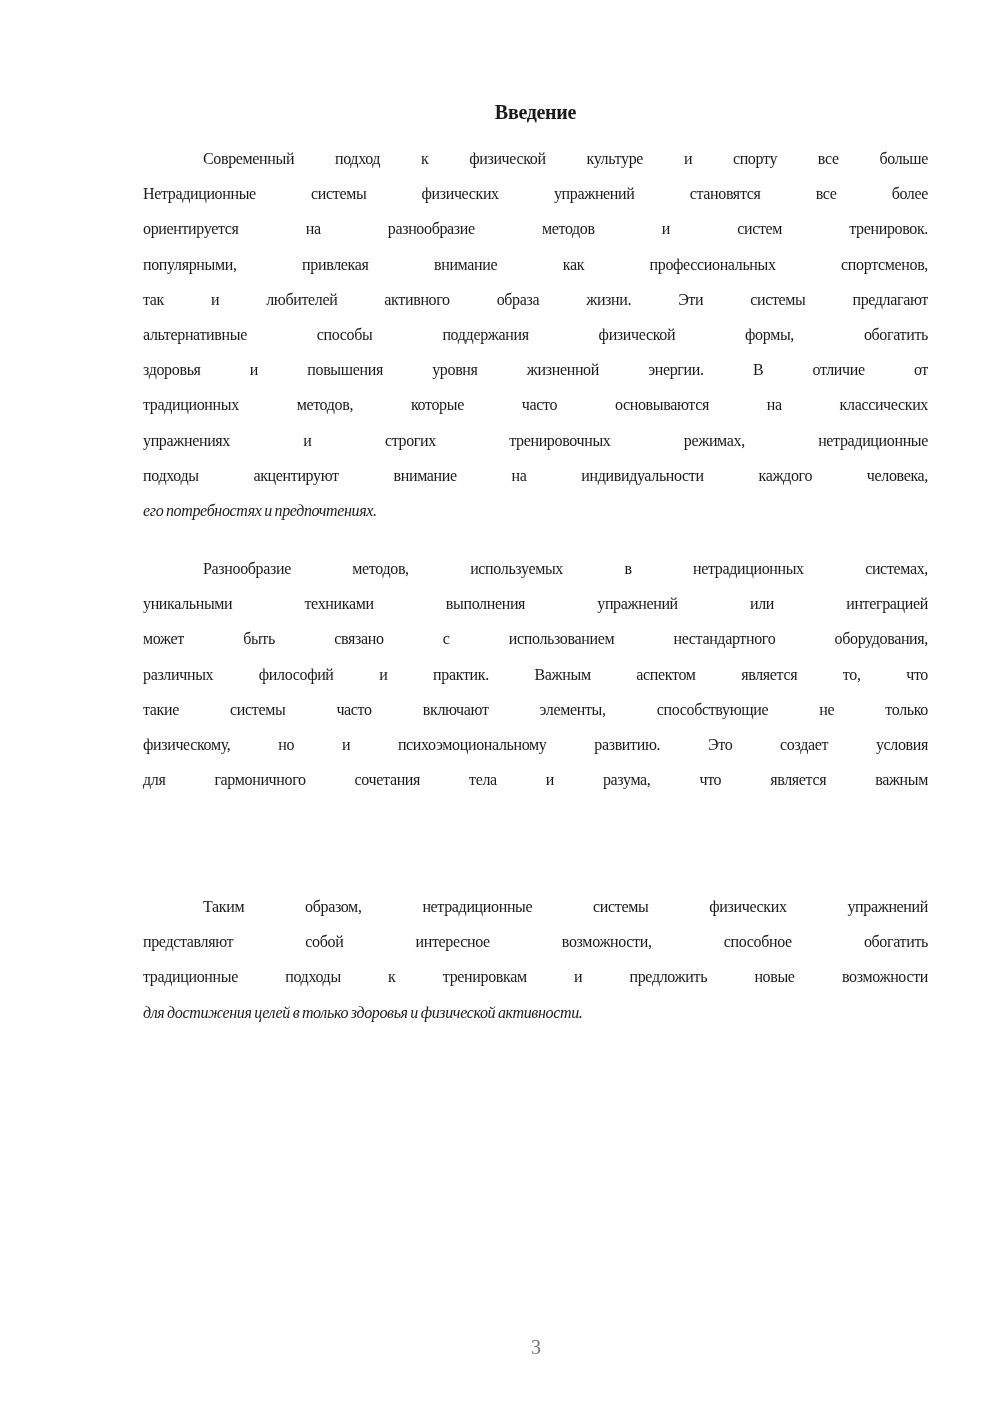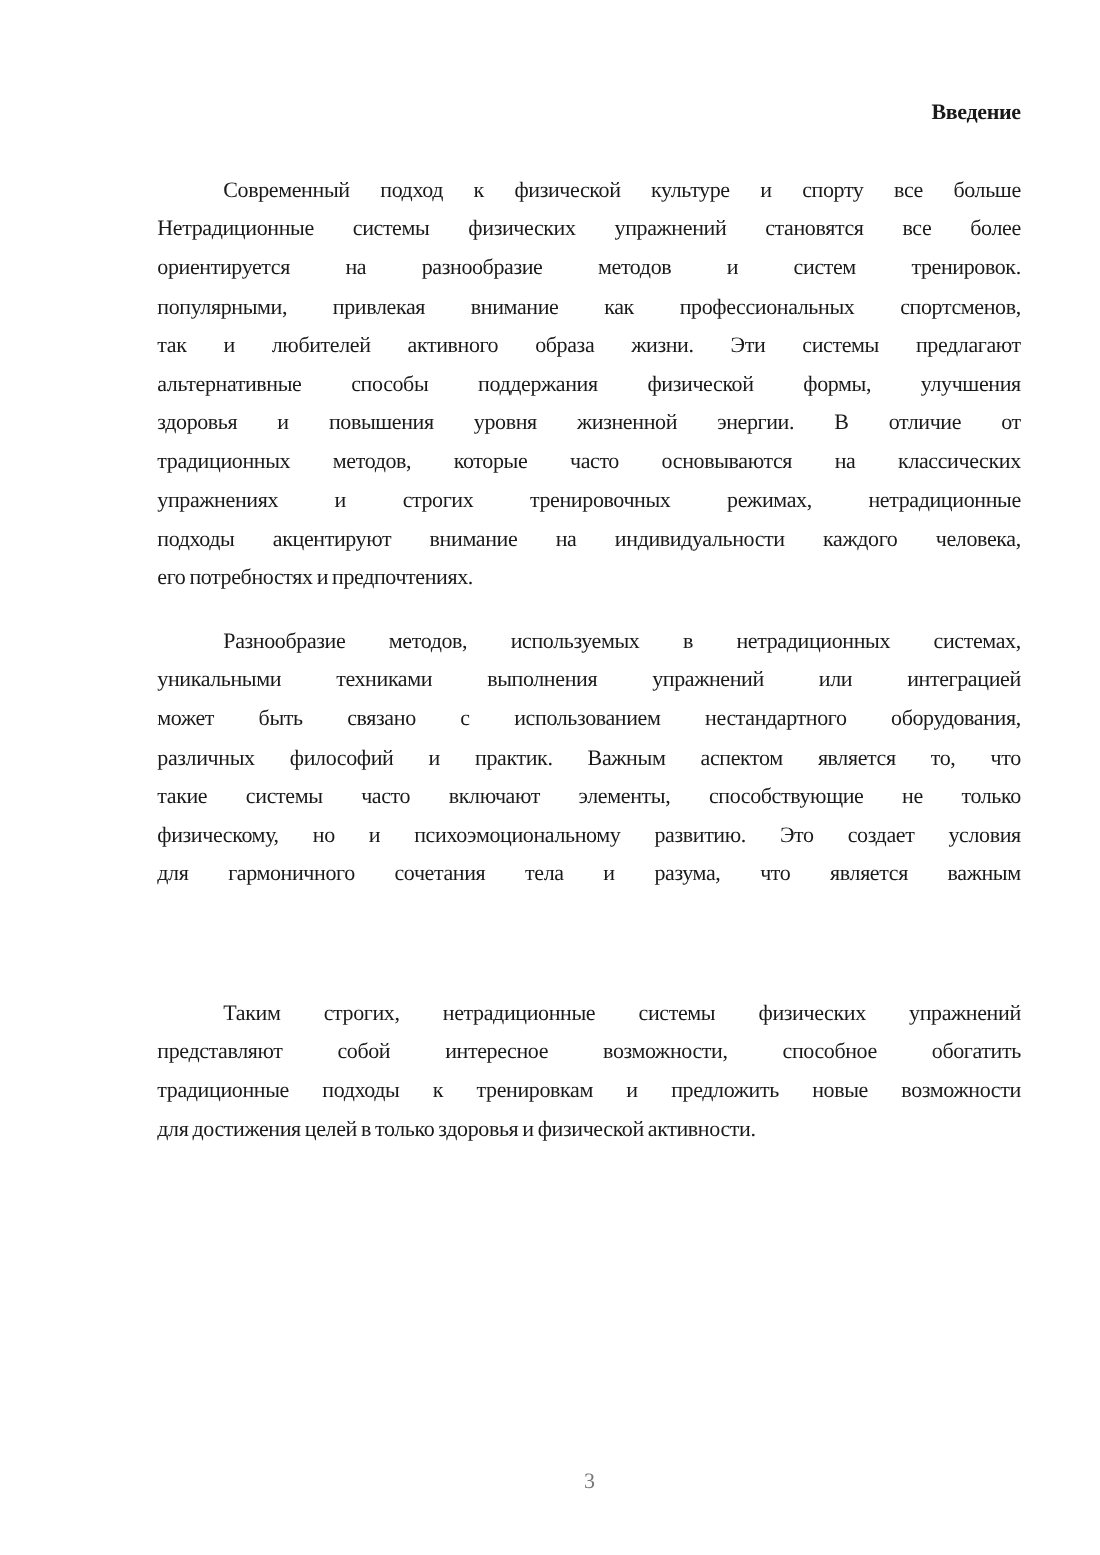--- a/index.html
+++ b/index.html
@@ -17,51 +17,51 @@
     }
     .page {
       position: absolute;
       left: 0; top: 0;
       width: 1000px;
       height: 1414px;
       background: #ffffff;
     }
     .heading {
       position: absolute;
-      top: 88px;
+      top: 98px;
       left: 143px;
       width: 785px;
-      text-align: right;
+      text-align: center;
       font-weight: bold;
       font-size: 20px;
       line-height: 28px;
       letter-spacing: -0.3px;
     }
     .para {
       position: absolute;
       left: 143px;
       width: 785px;
-      font-size: 20px;
+      font-size: 16px;
       letter-spacing: -0.35px;
-      margin-top: 15px;
     }
     .line {
       display: block;
       height: 35.2px;
       line-height: 35.2px;
       white-space: nowrap;
       text-align: justify;
       text-align-last: justify;
       word-spacing: -1px;
     }
     .line.first {
       padding-left: 60px;
     }
     .line.last {
       text-align-last: left;
+      font-style: italic;
     }
     .page-number {
       position: absolute;
       top: 1333px;
       left: 500px;
       width: 72px;
       text-align: center;
       font-size: 20px;
       color: #777777;
       line-height: 28px;
@@ -73,40 +73,40 @@
 <div class="page">
 
   <div class="heading">Введение</div>
 
   <div class="para" style="top:141px;">
     <span class="line first">Современный подход к физической культуре и спорту все больше</span>
     <span class="line">Нетрадиционные системы физических упражнений становятся все более</span>
     <span class="line">ориентируется на разнообразие методов и систем тренировок.</span>
     <span class="line">популярными, привлекая внимание как профессиональных спортсменов,</span>
     <span class="line">так и любителей активного образа жизни. Эти системы предлагают</span>
-    <span class="line">альтернативные способы поддержания физической формы, улучшения</span>
+    <span class="line">альтернативные способы поддержания физической формы, обогатить</span>
     <span class="line">здоровья и повышения уровня жизненной энергии. В отличие от</span>
     <span class="line">традиционных методов, которые часто основываются на классических</span>
     <span class="line">упражнениях и строгих тренировочных режимах, нетрадиционные</span>
     <span class="line">подходы акцентируют внимание на индивидуальности каждого человека,</span>
     <span class="line last">его потребностях и предпочтениях.</span>
   </div>
 
   <div class="para" style="top:551px;">
     <span class="line first">Разнообразие методов, используемых в нетрадиционных системах,</span>
     <span class="line">уникальными техниками выполнения упражнений или интеграцией</span>
     <span class="line">может быть связано с использованием нестандартного оборудования,</span>
     <span class="line">различных философий и практик. Важным аспектом является то, что</span>
     <span class="line">такие системы часто включают элементы, способствующие не только</span>
     <span class="line">физическому, но и психоэмоциональному развитию. Это создает условия</span>
     <span class="line">для гармоничного сочетания тела и разума, что является важным</span>
   </div>
 
   <div class="para" style="top:889px;">
-    <span class="line first">Таким строгих, нетрадиционные системы физических упражнений</span>
+    <span class="line first">Таким образом, нетрадиционные системы физических упражнений</span>
     <span class="line">представляют собой интересное возможности, способное обогатить</span>
     <span class="line">традиционные подходы к тренировкам и предложить новые возможности</span>
     <span class="line last">для достижения целей в только здоровья и физической активности.</span>
   </div>
 
   <div class="page-number">3</div>
 
 </div>
 
 </body></html>

